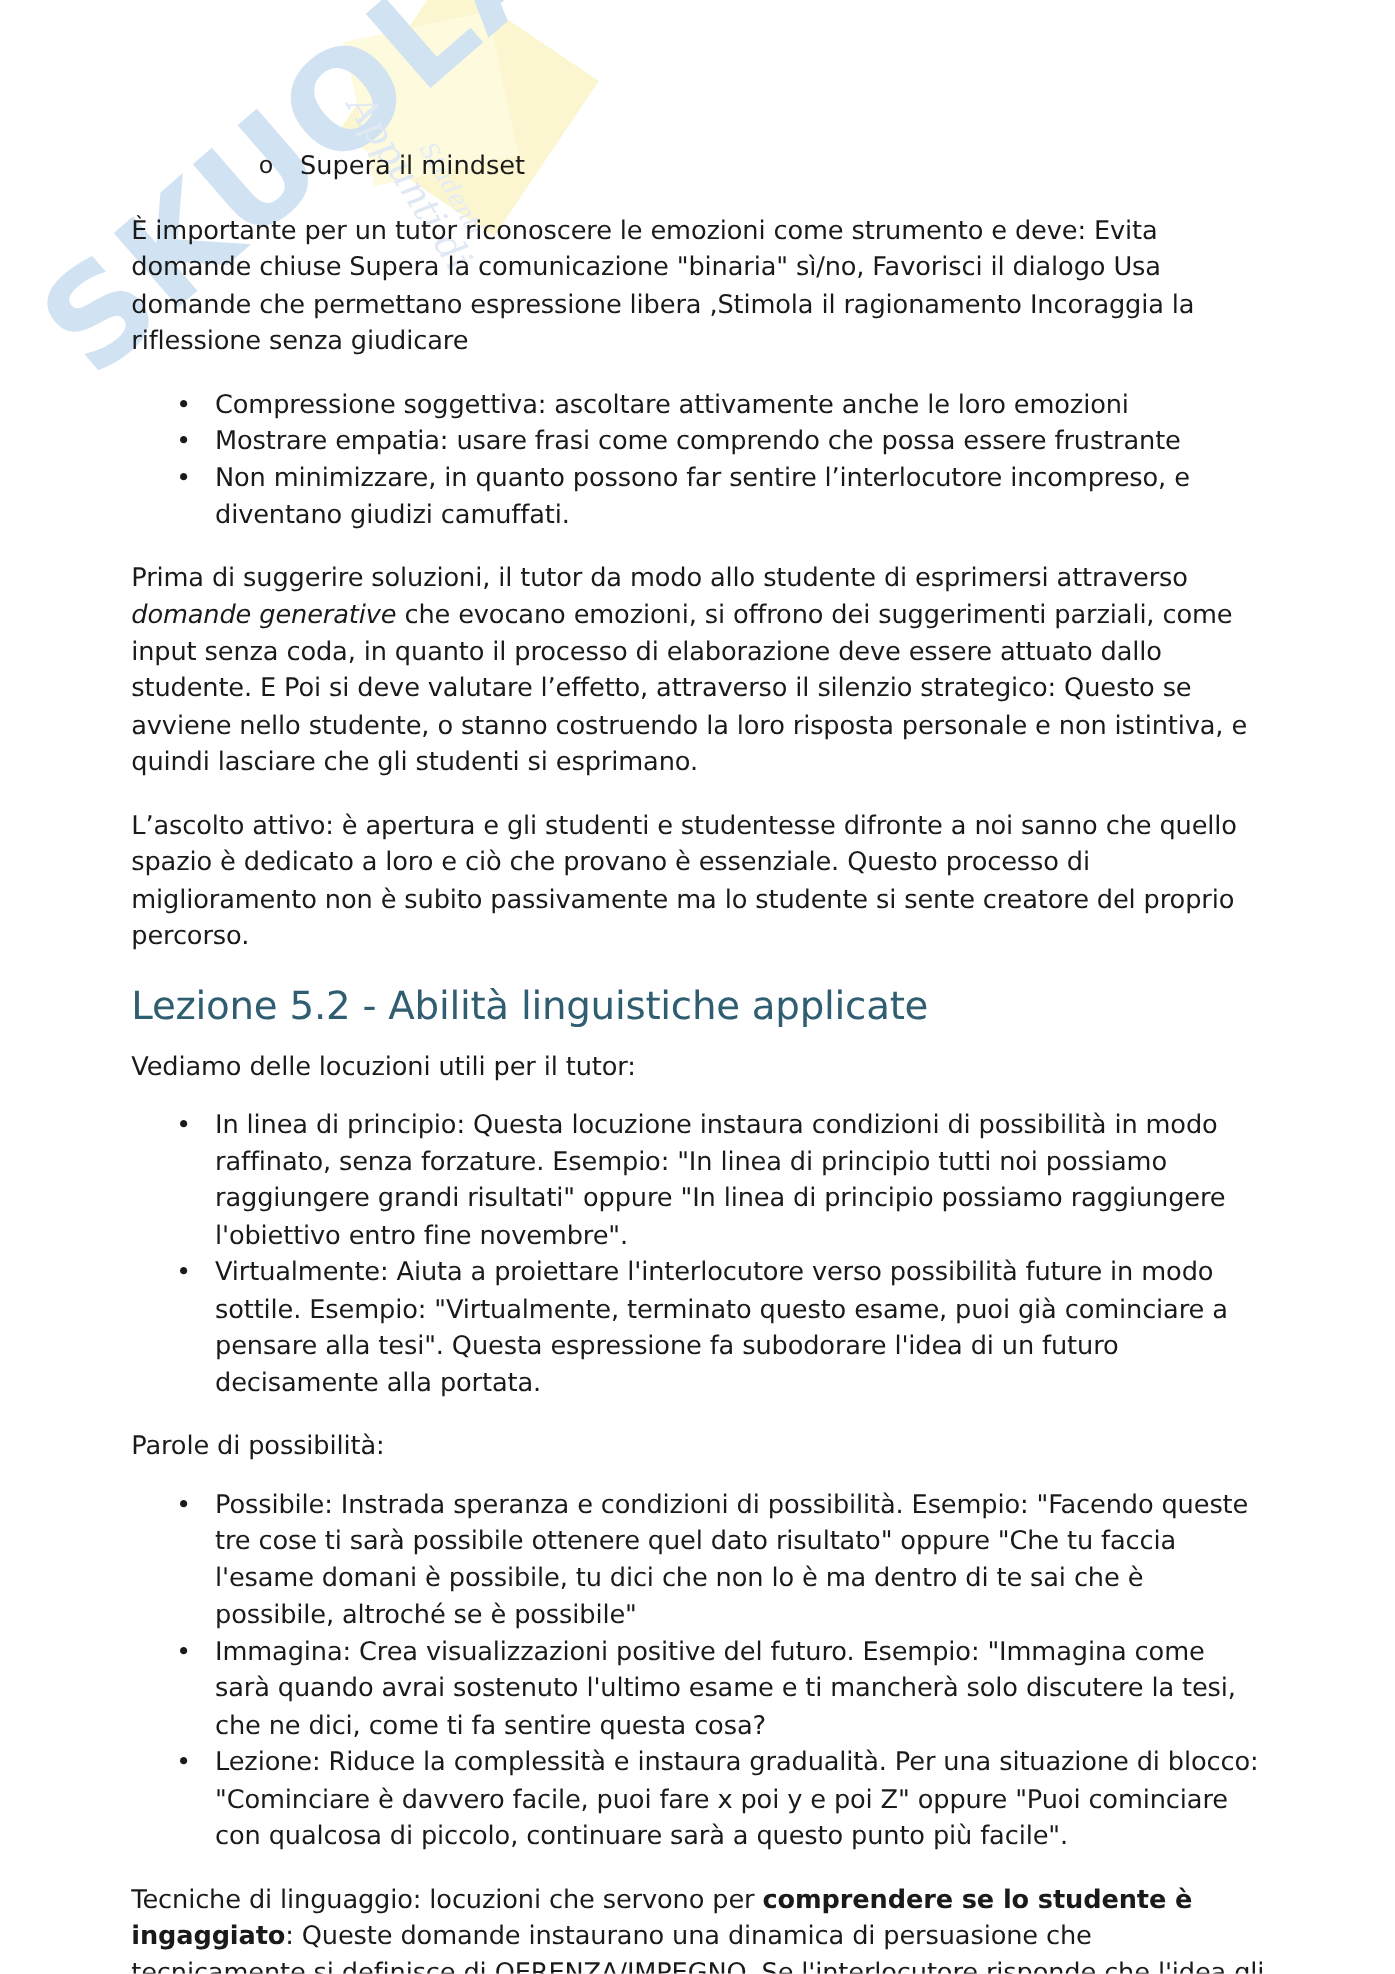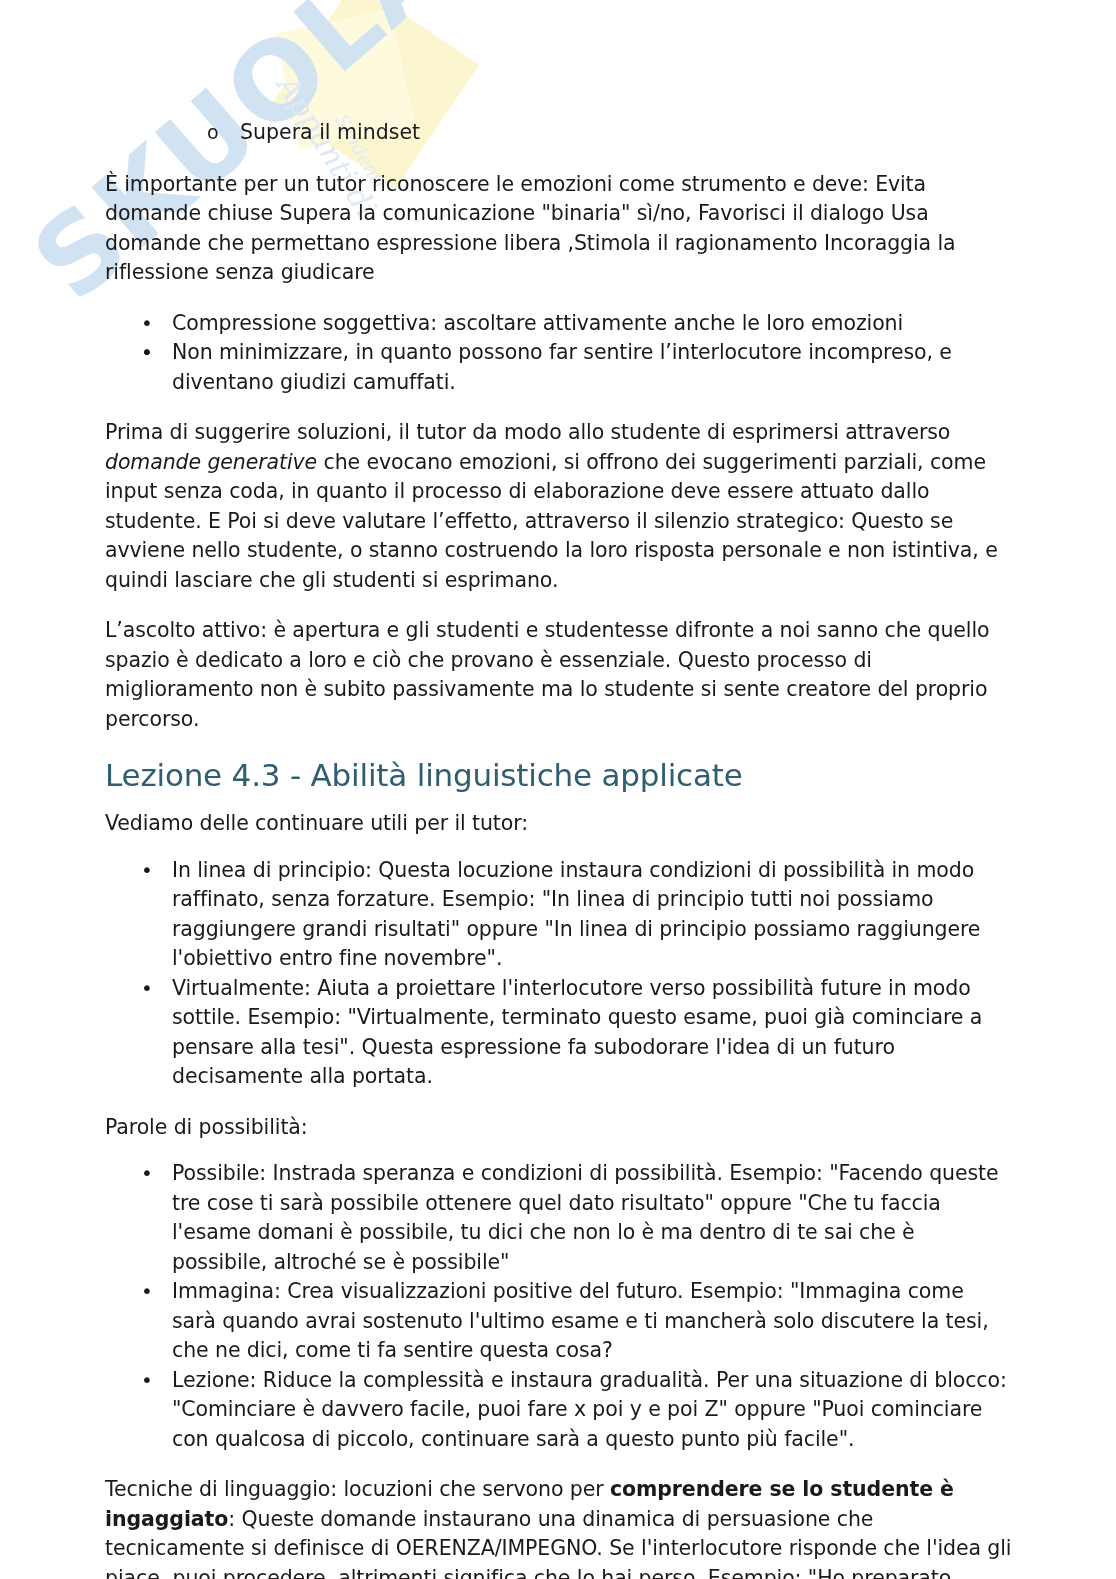--- a/index.html
+++ b/index.html
@@ -187,36 +187,37 @@
 
       <p class="para">È importante per un tutor riconoscere le emozioni come strumento e deve: Evita domande chiuse Supera la comunicazione "binaria" sì/no, Favorisci il dialogo Usa domande che permettano espressione libera ,Stimola il ragionamento Incoraggia la riflessione senza giudicare</p>
 
       <ul class="bullets">
         <li>
           <span class="dot">•</span>
           <span>Compressione soggettiva: ascoltare attivamente anche le loro emozioni</span>
         </li>
         <li>
           <span class="dot">•</span>
+          <span>Mostrare empatia: usare frasi come comprendo che possa essere frustrante</span>
         </li>
         <li>
           <span class="dot">•</span>
           <span>Non minimizzare, in quanto possono far sentire l’interlocutore incompreso, e diventano giudizi camuffati.</span>
         </li>
       </ul>
 
       <p class="para">
         <span>Prima di suggerire soluzioni, il tutor da modo allo studente di esprimersi attraverso </span><em class="it">domande generative</em><span> che evocano emozioni, si offrono dei suggerimenti parziali, come input senza coda, in quanto il processo di elaborazione deve essere attuato dallo studente. E Poi si deve valutare l’effetto, attraverso il silenzio strategico: Questo se avviene nello studente, o stanno costruendo la loro risposta personale e non istintiva, e quindi lasciare che gli studenti si esprimano.</span>
       </p>
 
       <p class="para">L’ascolto attivo: è apertura e gli studenti e studentesse difronte a noi sanno che quello spazio è dedicato a loro e ciò che provano è essenziale. Questo processo di miglioramento non è subito passivamente ma lo studente si sente creatore del proprio percorso.</p>
 
-      <h2 class="lesson-heading">Lezione 4.3 - Abilità linguistiche applicate</h2>
-
-      <p class="para para-tight">Vediamo delle continuare utili per il tutor:</p>
+      <h2 class="lesson-heading">Lezione 5.2 - Abilità linguistiche applicate</h2>
+
+      <p class="para para-tight">Vediamo delle locuzioni utili per il tutor:</p>
 
       <ul class="bullets">
         <li>
           <span class="dot">•</span>
           <span>In linea di principio: Questa locuzione instaura condizioni di possibilità in modo raffinato, senza forzature. Esempio: "In linea di principio tutti noi possiamo raggiungere grandi risultati" oppure "In linea di principio possiamo raggiungere l'obiettivo entro fine novembre".</span>
         </li>
         <li>
           <span class="dot">•</span>
           <span>Virtualmente: Aiuta a proiettare l'interlocutore verso possibilità future in modo sottile. Esempio: "Virtualmente, terminato questo esame, puoi già cominciare a pensare alla tesi". Questa espressione fa subodorare l'idea di un futuro decisamente alla portata.</span>
         </li>

